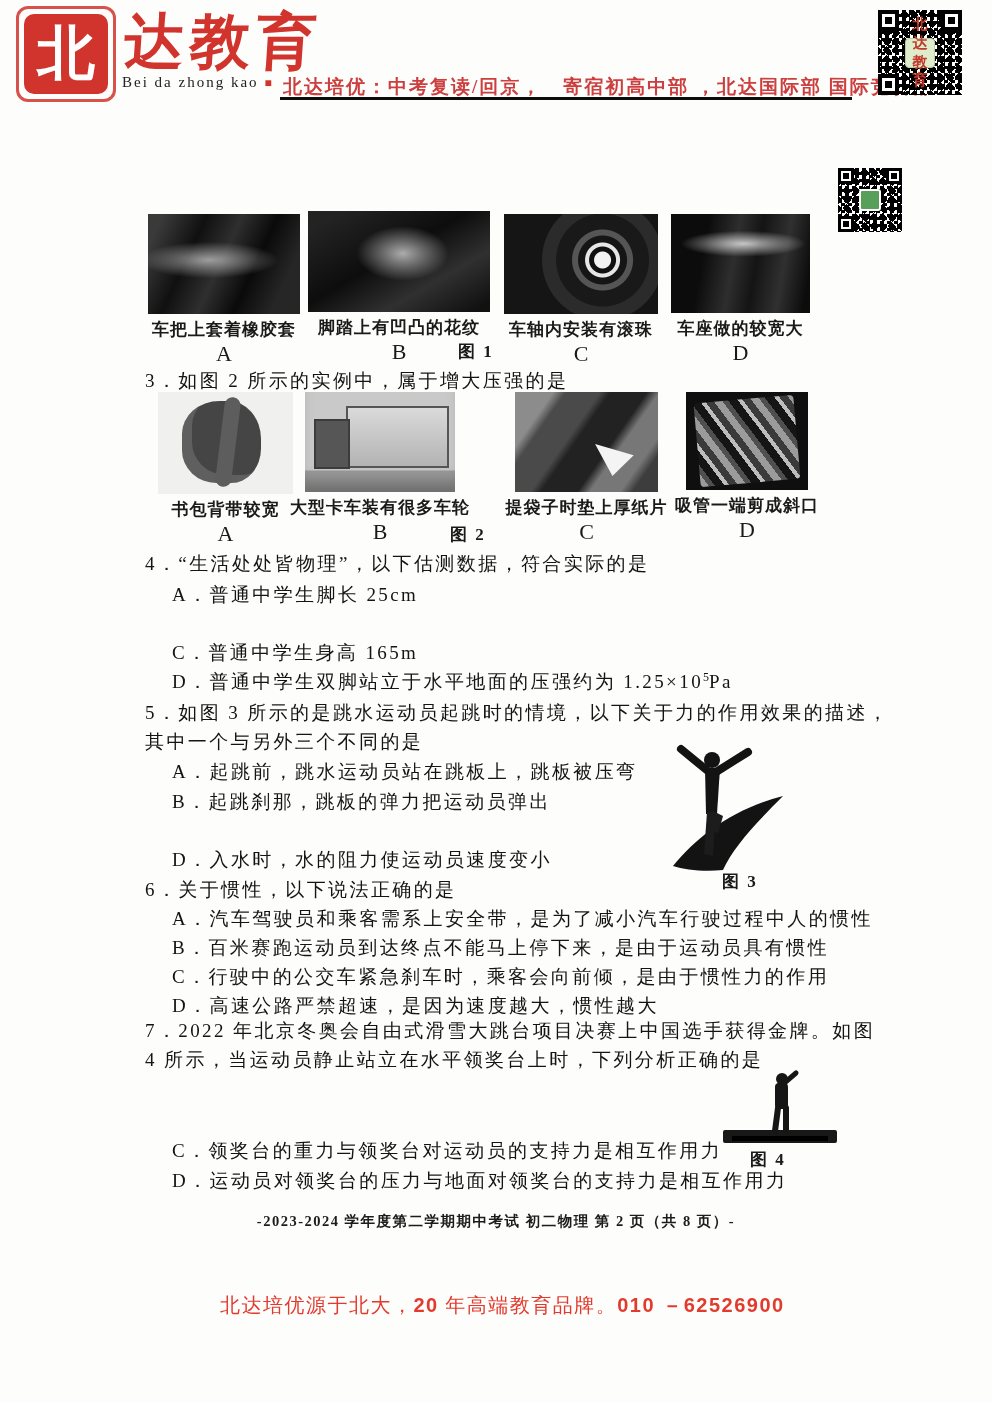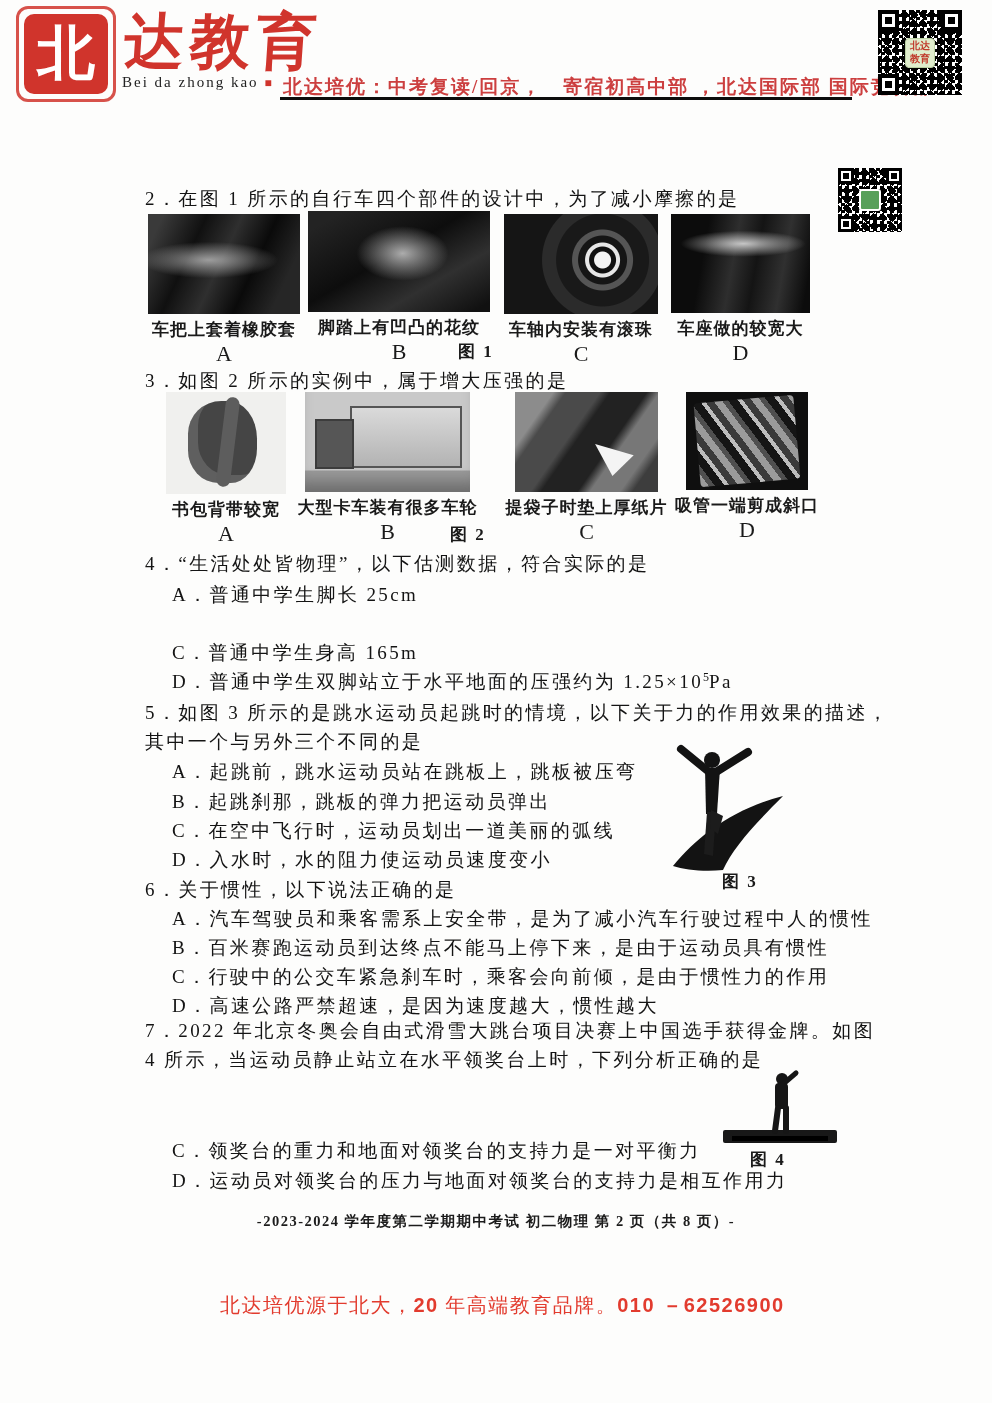--- a/index.html
+++ b/index.html
@@ -34,21 +34,21 @@
       repeating-conic-gradient(#000 0% 25%,#fff 0% 50%) 0 0/7px 7px;
     background-color:#fff;}
   .qr .f{position:absolute;box-sizing:border-box;background:#fff;border:4px solid #000;}
   .qr .f::after{content:"";position:absolute;inset:3px;background:#000;}
   .qr-lg .f{width:21px;height:21px;}
   .qr-sm .f{width:16px;height:16px;border-width:3px;}
   .qr-sm .f::after{inset:2px;}
   .f-tl{left:0;top:0;} .f-tr{right:0;top:0;} .f-bl{left:0;bottom:0;}
   .qr-logo{position:absolute;left:50%;top:50%;transform:translate(-50%,-50%);
     width:28px;height:28px;background:var(--qr-logo-green);border:1px solid #b9cfa2;border-radius:4px;
-    color:#c0392b;font-size:10px;line-height:1.25;text-align:center;
+    color:#c0392b;font-size:15px;line-height:1.25;text-align:center;
     display:flex;align-items:center;justify-content:center;word-break:break-all;font-weight:700;}
   .qr-logo-green{position:absolute;left:50%;top:50%;transform:translate(-50%,-50%);
     width:18px;height:18px;background:#57a05a;border-radius:3px;border:2px solid #fff;}
   
   .stem,.opt{font-size:19px;letter-spacing:2.4px;color:#141414;}
   .sup{vertical-align:super;font-size:12px;letter-spacing:0;}
   .figlabel{font-size:17px;font-weight:700;letter-spacing:2px;}
   
   .figcell{position:absolute;display:flex;flex-direction:column;align-items:center;}
   .figcap{margin-top:4px;font-size:17px;font-weight:700;letter-spacing:1px;white-space:nowrap;}
@@ -108,21 +108,20 @@
     <i class="f f-bl"></i>
     <span class="qr-logo">北达教育</span>
   </div>
   <div class="qr qr-sm" style="left:838px;top:168px;width:64px;height:64px;">
     <i class="f f-tl"></i>
     <i class="f f-tr"></i>
     <i class="f f-bl"></i>
     <span class="qr-logo-green"></span>
   </div>
 
-  <div class="abs stem" style="left:145px;top:186px;">2．在图 1 所示的自行车四个部件的设计中，为了减小摩擦的是</div>
 
   <div class="figcell" style="left:148px;top:214px;width:152px;">
     <div class="ph ph-handlebar" style="height:100px;"></div>
     <div class="figcap">车把上套着橡胶套</div>
     <div class="letter">A</div>
   </div>
   <div class="figcell" style="left:308px;top:211px;width:182px;">
     <div class="ph ph-pedal" style="height:101px;"></div>
     <div class="figcap">脚踏上有凹凸的花纹</div>
     <div class="letter">B</div>
@@ -134,26 +133,26 @@
   </div>
   <div class="figcell" style="left:671px;top:214px;width:139px;">
     <div class="ph ph-saddle" style="height:99px;"></div>
     <div class="figcap">车座做的较宽大</div>
     <div class="letter">D</div>
   </div>
   <div class="abs figlabel" style="left:458px;top:340px;">图 1</div>
 
   <div class="abs stem" style="left:145px;top:368px;">3．如图 2 所示的实例中，属于增大压强的是</div>
 
-  <div class="figcell" style="left:166px;top:392px;width:120px;">
+  <div class="figcell" style="left:158px;top:392px;width:135px;">
     <div class="ph ph-backpack" style="height:102px;"></div>
     <div class="figcap">书包背带较宽</div>
     <div class="letter">A</div>
   </div>
-  <div class="figcell" style="left:305px;top:392px;width:165px;">
+  <div class="figcell" style="left:305px;top:392px;width:150px;">
     <div class="ph ph-truck" style="height:100px;"></div>
     <div class="figcap">大型卡车装有很多车轮</div>
     <div class="letter">B</div>
   </div>
   <div class="figcell" style="left:515px;top:392px;width:143px;">
     <div class="ph ph-bag" style="height:100px;"></div>
     <div class="figcap">提袋子时垫上厚纸片</div>
     <div class="letter">C</div>
   </div>
   <div class="figcell" style="left:686px;top:392px;width:122px;">
@@ -168,21 +167,20 @@
     <span>A．普通中学生脚长 25cm</span></div>
   <div class="abs opt" style="left:172px;top:640px;">
     <span>C．普通中学生身高 165m</span></div>
   <div class="abs opt" style="left:172px;top:669px;">
     <span>D．普通中学生双脚站立于水平地面的压强约为 1.25×10</span><span class="sup">5</span><span>Pa</span></div>
 
   <div class="abs stem" style="left:145px;top:700px;">5．如图 3 所示的是跳水运动员起跳时的情境，以下关于力的作用效果的描述，</div>
   <div class="abs stem" style="left:145px;top:729px;">其中一个与另外三个不同的是</div>
   <div class="abs opt" style="left:172px;top:759px;">A．起跳前，跳水运动员站在跳板上，跳板被压弯</div>
   <div class="abs opt" style="left:172px;top:789px;">B．起跳刹那，跳板的弹力把运动员弹出</div>
-  <div class="abs opt" style="left:172px;top:818px;">C．在空中飞行时，运动员划出一道美丽的弧线</div>
   <div class="abs opt" style="left:172px;top:847px;">D．入水时，水的阻力使运动员速度变小</div>
 
   <svg class="abs" style="left:655px;top:742px;" width="136" height="130" viewBox="0 0 136 130">
     <path d="M18 124 C42 94 80 66 128 54 C98 84 78 106 68 128 C50 130 30 128 18 124 Z" fill="#131313"></path>
     <circle cx="57" cy="18" r="8" fill="#131313"></circle>
     <path d="M54 30 L26 7" stroke="#131313" stroke-width="8" stroke-linecap="round" fill="none"></path>
     <path d="M61 30 L93 10" stroke="#131313" stroke-width="8" stroke-linecap="round" fill="none"></path>
     <path d="M50 26 L65 26 L62 72 L51 72 Z" fill="#131313"></path>
     <path d="M52 70 L61 70 L58 114 L49 112 Z" fill="#1c1c1c"></path>
     <path d="M56 68 L68 74 L63 92 L55 86 Z" fill="#1c1c1c"></path>
@@ -190,21 +188,21 @@
   <div class="abs figlabel" style="left:722px;top:870px;">图 3</div>
 
   <div class="abs stem" style="left:145px;top:877px;">6．关于惯性，以下说法正确的是</div>
   <div class="abs opt" style="left:172px;top:935px;">B．百米赛跑运动员到达终点不能马上停下来，是由于运动员具有惯性</div>
   <div class="abs opt" style="left:172px;top:906px;">A．汽车驾驶员和乘客需系上安全带，是为了减小汽车行驶过程中人的惯性</div>
   <div class="abs opt" style="left:172px;top:964px;">C．行驶中的公交车紧急刹车时，乘客会向前倾，是由于惯性力的作用</div>
   <div class="abs opt" style="left:172px;top:993px;">D．高速公路严禁超速，是因为速度越大，惯性越大</div>
 
   <div class="abs stem" style="left:145px;top:1018px;">7．2022 年北京冬奥会自由式滑雪大跳台项目决赛上中国选手获得金牌。如图</div>
   <div class="abs stem" style="left:145px;top:1047px;">4 所示，当运动员静止站立在水平领奖台上时，下列分析正确的是</div>
-  <div class="abs opt" style="left:172px;top:1138px;">C．领奖台的重力和地面对领奖台的支持力是一对平衡力</div>
+  <div class="abs opt" style="left:172px;top:1138px;">C．领奖台的重力与领奖台对运动员的支持力是相互作用力</div>
   <div class="abs opt" style="left:172px;top:1168px;">D．运动员对领奖台的压力与地面对领奖台的支持力是相互作用力</div>
 
   <svg class="abs" style="left:720px;top:1068px;" width="120" height="82" viewBox="0 0 120 82">
     <rect x="3" y="62" width="114" height="13" rx="2" fill="#181818"></rect>
     <rect x="12" y="68" width="96" height="5" fill="#000"></rect>
     <circle cx="62" cy="11" r="6" fill="#161616"></circle>
     <path d="M62 17 L76 5" stroke="#161616" stroke-width="5" stroke-linecap="round" fill="none"></path>
     <rect x="55" y="15" width="13" height="26" rx="4" fill="#161616"></rect>
     <path d="M58 40 L55 63" stroke="#161616" stroke-width="6" stroke-linecap="round" fill="none"></path>
     <path d="M66 40 L66 63" stroke="#161616" stroke-width="6" stroke-linecap="round" fill="none"></path>

